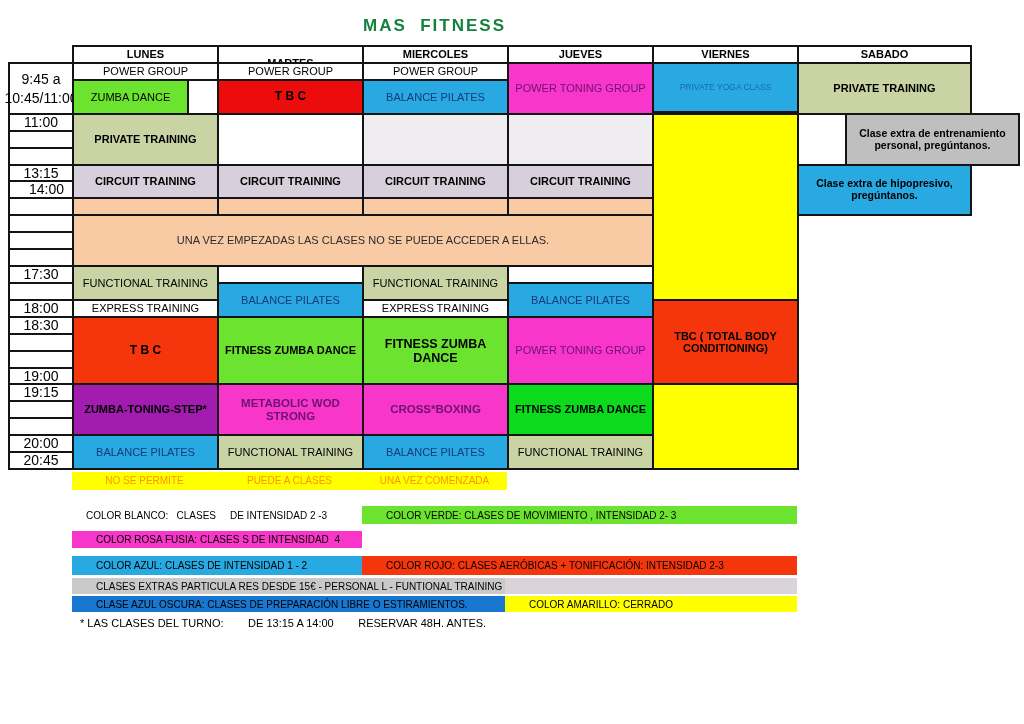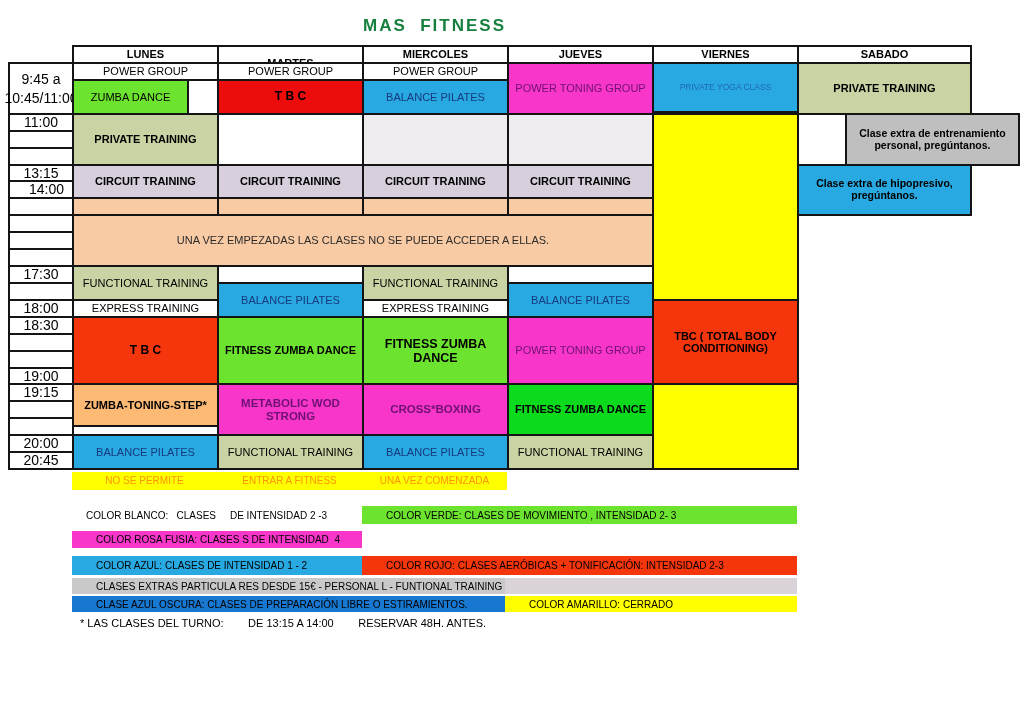--- a/index.html
+++ b/index.html
@@ -54,21 +54,21 @@
       <div class="cell time" style="left: 8px; top: 451px; width: 66px; height: 19px;">20:45</div>
       <div class="cell" style="left: 72px; top: 62px; width: 147px; height: 19px; background: rgb(255, 255, 255);">POWER GROUP</div>
       <div class="cell" style="left: 72px; top: 79px; width: 117px; height: 36px; background: rgb(108, 228, 47);">ZUMBA DANCE</div>
       <div class="cell" style="left: 72px; top: 113px; width: 147px; height: 53px; background: rgb(201, 211, 163); font-weight: bold;">PRIVATE TRAINING</div>
       <div class="cell" style="left: 72px; top: 164px; width: 147px; height: 35px; background: rgb(215, 207, 219); font-weight: bold;">CIRCUIT TRAINING</div>
       <div class="cell" style="left: 72px; top: 197px; width: 147px; height: 19px; background: rgb(248, 203, 165);"></div>
       <div class="cell" style="left: 72px; top: 214px; width: 582px; height: 53px; background: rgb(248, 203, 165); color: rgb(43, 43, 43); text-align: center;">UNA VEZ EMPEZADAS LAS CLASES NO SE PUEDE ACCEDER A ELLAS.</div>
       <div class="cell" style="left: 72px; top: 265px; width: 147px; height: 36px; background: rgb(201, 211, 163);">FUNCTIONAL TRAINING</div>
       <div class="cell" style="left: 72px; top: 299px; width: 147px; height: 19px; background: rgb(255, 255, 255);">EXPRESS TRAINING</div>
       <div class="cell" style="left: 72px; top: 316px; width: 147px; height: 69px; background: rgb(245, 54, 13); font-weight: bold; font-size: 12px;">T B C</div>
-      <div class="cell" style="left: 72px; top: 383px; width: 147px; height: 44px; background: #fdba74; font-weight: bold;">ZUMBA-TONING-STEP*</div>
+      <div class="cell" style="left: 72px; top: 383px; width: 147px; height: 53px; background: #a21caf; font-weight: bold;">ZUMBA-TONING-STEP*</div>
       <div class="cell" style="left: 72px; top: 434px; width: 147px; height: 36px; background: rgb(41, 169, 225); color: rgb(22, 57, 126);">BALANCE PILATES</div>
       <div class="cell" style="left: 217px; top: 62px; width: 147px; height: 19px; background: rgb(255, 255, 255);">POWER GROUP</div>
       <div class="cell" style="left: 217px; top: 79px; width: 147px; height: 36px; background: rgb(237, 12, 12); font-weight: bold; font-size: 12px;">T B C</div>
       <div class="cell" style="left: 217px; top: 113px; width: 147px; height: 53px; background: rgb(255, 255, 255);"></div>
       <div class="cell" style="left: 217px; top: 164px; width: 147px; height: 35px; background: rgb(215, 207, 219); font-weight: bold;">CIRCUIT TRAINING</div>
       <div class="cell" style="left: 217px; top: 197px; width: 147px; height: 19px; background: rgb(248, 203, 165);"></div>
       <div class="cell" style="left: 217px; top: 265px; width: 147px; height: 19px; background: rgb(255, 255, 255);"></div>
       <div class="cell" style="left: 217px; top: 282px; width: 147px; height: 36px; background: rgb(41, 169, 225); color: rgb(22, 57, 126);">BALANCE PILATES</div>
       <div class="cell" style="left: 217px; top: 316px; width: 147px; height: 69px; background: rgb(108, 228, 47); font-weight: bold;">FITNESS ZUMBA DANCE</div>
       <div class="cell" style="left: 217px; top: 383px; width: 147px; height: 53px; background: rgb(248, 54, 202); color: rgb(110, 17, 115); font-weight: bold; font-size: 11.5px;">METABOLIC WOD STRONG</div>
@@ -94,21 +94,21 @@
       <div class="cell" style="left: 507px; top: 434px; width: 147px; height: 36px; background: rgb(201, 211, 163);">FUNCTIONAL TRAINING</div>
       <div class="cell" style="left: 652px; top: 62px; width: 147px; height: 51px; background: rgb(41, 169, 225); color: rgb(30, 102, 184); font-size: 8.5px;">PRIVATE YOGA CLASS</div>
       <div class="cell" style="left: 652px; top: 113px; width: 147px; height: 188px; background: rgb(255, 255, 0);"></div>
       <div class="cell" style="left: 652px; top: 299px; width: 147px; height: 86px; background: rgb(245, 54, 13); font-weight: bold;">TBC ( TOTAL BODY CONDITIONING)</div>
       <div class="cell" style="left: 652px; top: 383px; width: 147px; height: 87px; background: rgb(255, 255, 0);"></div>
       <div class="cell" style="left: 797px; top: 62px; width: 175px; height: 53px; background: rgb(201, 211, 163); font-weight: bold;">PRIVATE TRAINING</div>
       <div class="cell" style="left: 797px; top: 113px; width: 175px; height: 53px; background: rgb(191, 191, 191); font-weight: bold; font-size: 10.5px; margin-left: 48px;">Clase extra de entrenamiento personal, pregúntanos.</div>
       <div class="cell" style="left: 797px; top: 164px; width: 175px; height: 52px; background: rgb(41, 169, 225); font-weight: bold; font-size: 10.5px;">Clase extra de hipopresivo, pregúntanos.</div>
       <div class="strip" style="background: rgb(255, 255, 0);">
         <span class="strip-label" style="left: 0px; color: rgb(255, 148, 0);">NO SE PERMITE</span>
-        <span class="strip-label" style="left: 145px; color: rgb(255, 148, 0);">ENTRAR A FITNESS</span>
+        <span class="strip-label" style="left: 145px; color: rgb(255, 148, 0);">PUEDE A CLASES</span>
         <span class="strip-label" style="left: 290px; color: rgb(255, 148, 0);">UNA VEZ COMENZADA</span>
       </div>
       <div class="legend-item" style="left: 72px; top: 506px; width: 290px; height: 18px; padding-left: 14px;">COLOR BLANCO:   CLASES     DE INTENSIDAD 2 -3</div>
       <div class="legend-item" style="left: 362px; top: 506px; width: 435px; height: 18px; background: rgb(108, 228, 47);">COLOR VERDE: CLASES DE MOVIMIENTO , INTENSIDAD 2- 3</div>
       <div class="legend-item" style="left: 72px; top: 531px; width: 290px; height: 17px; background: rgb(248, 54, 202);">COLOR ROSA FUSIA: CLASES S DE INTENSIDAD  4</div>
       <div class="legend-item" style="left: 72px; top: 556px; width: 290px; height: 19px; background: rgb(41, 169, 225);">COLOR AZUL: CLASES DE INTENSIDAD 1 - 2</div>
       <div class="legend-item" style="left: 362px; top: 556px; width: 435px; height: 19px; background: rgb(245, 54, 13);">COLOR ROJO: CLASES AERÓBICAS + TONIFICACIÓN: INTENSIDAD 2-3</div>
       <div class="legend-item" style="left: 505px; top: 578px; width: 292px; height: 16px; background: rgb(218, 211, 218);"></div>
       <div class="legend-item" style="left: 72px; top: 578px; width: 433px; height: 16px; background: rgb(201, 201, 201);">CLASES EXTRAS PARTICULA RES DESDE 15€ - PERSONAL L - FUNTIONAL TRAINING</div>
       <div class="legend-item" style="left: 72px; top: 596px; width: 433px; height: 16px; background: rgb(24, 119, 208);">CLASE AZUL OSCURA: CLASES DE PREPARACIÓN LIBRE O ESTIRAMIENTOS.</div>

